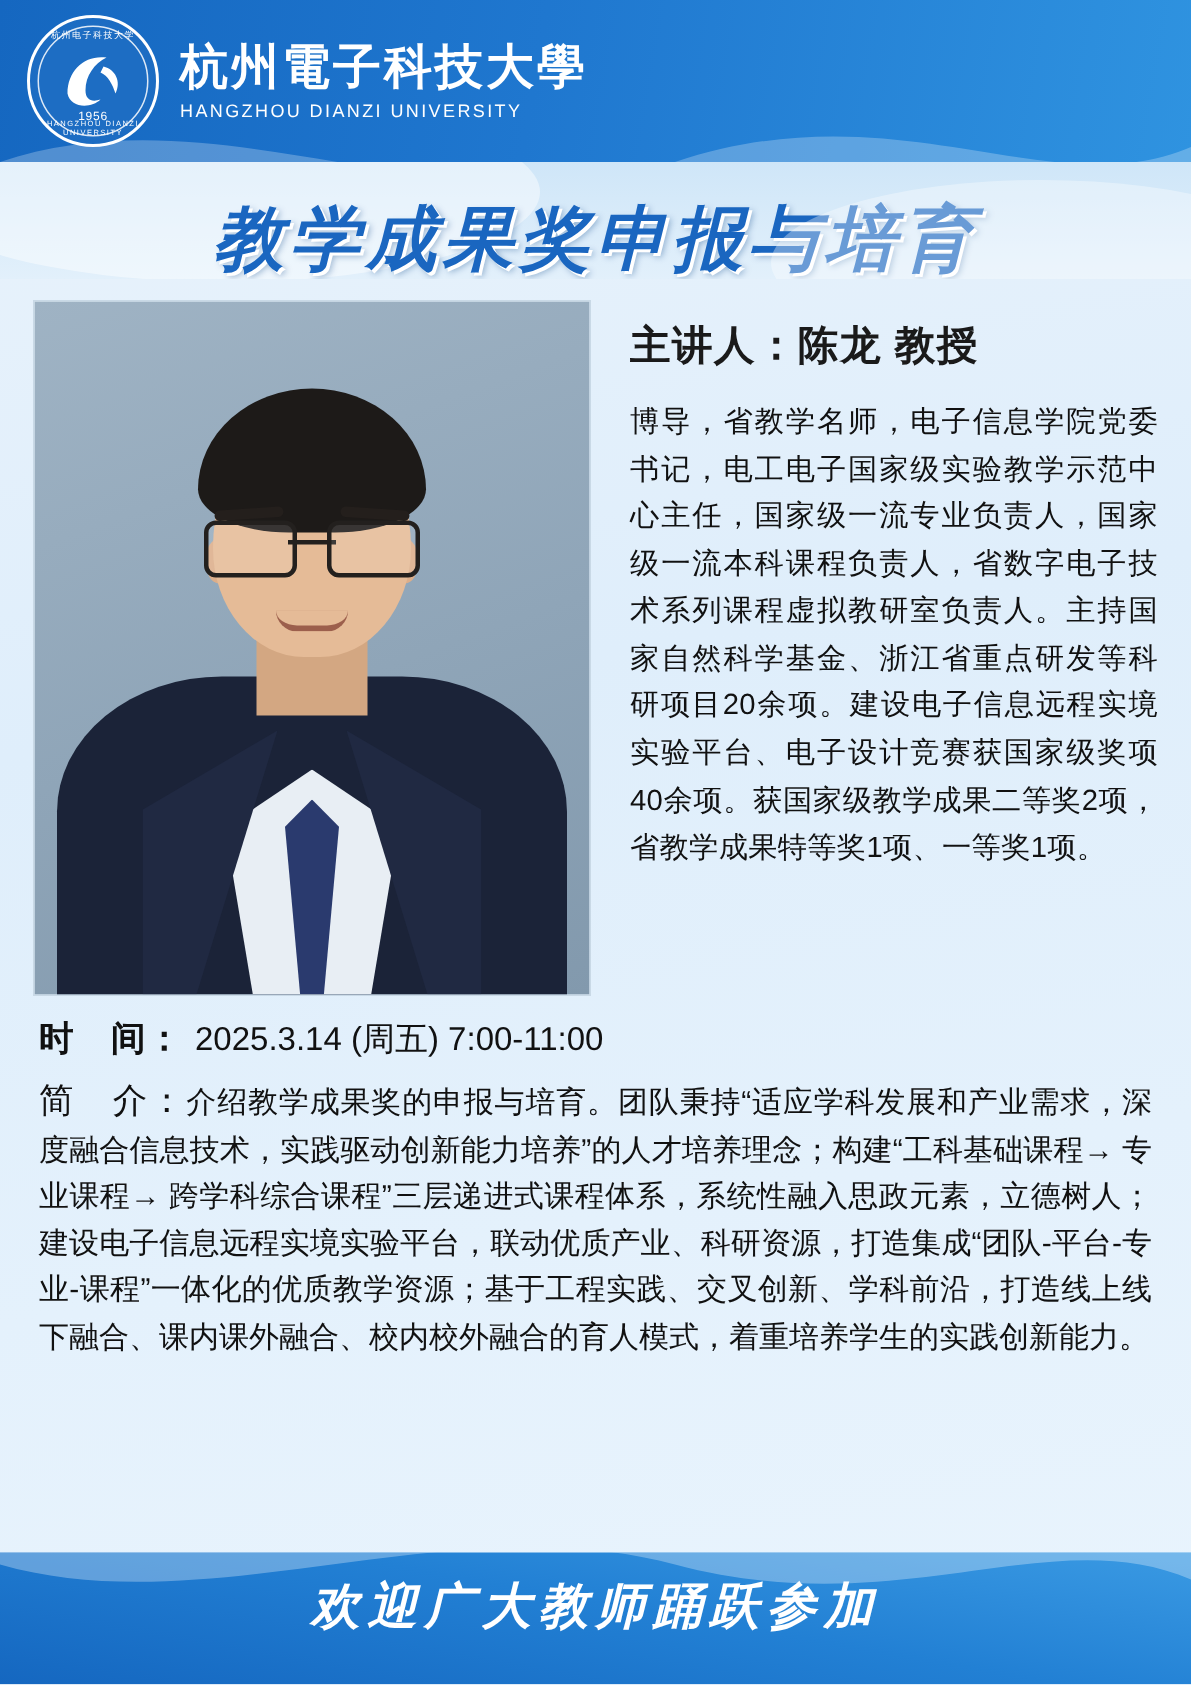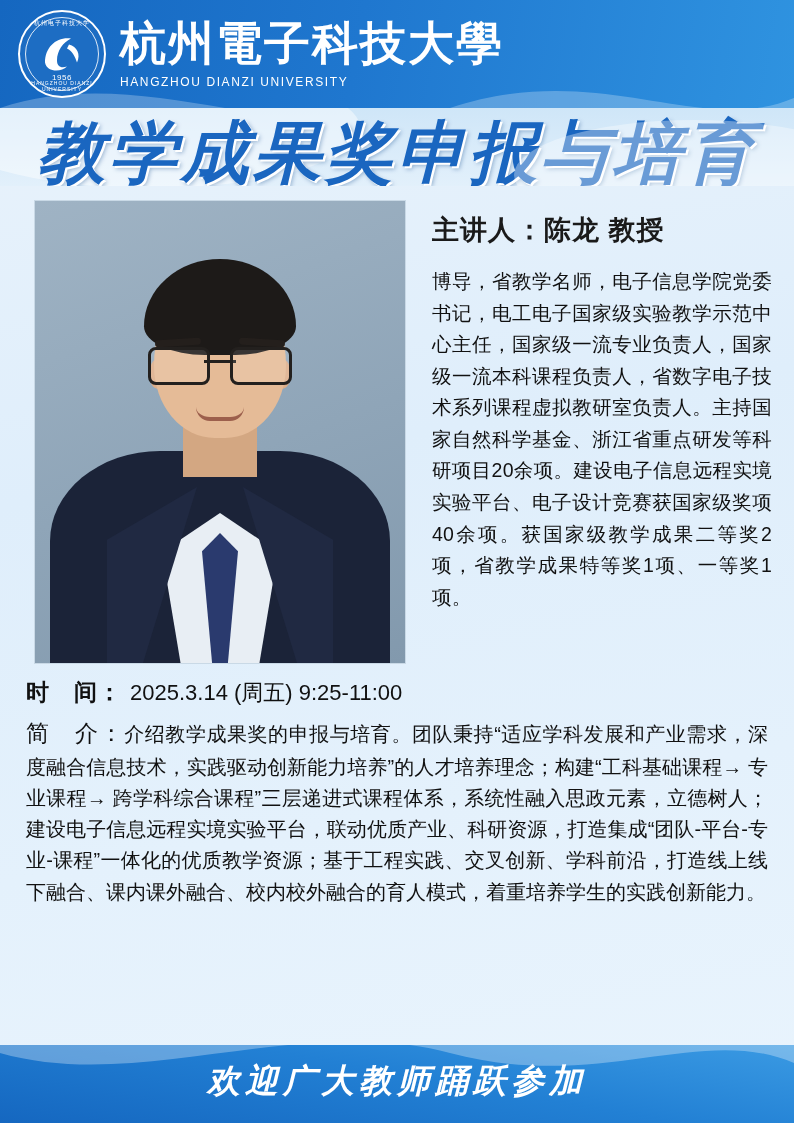--- a/index.html
+++ b/index.html
@@ -87,21 +87,21 @@
   .seal-top-text { top: 7px; }
   .seal-bottom-text { bottom: 4px; font-size: 5px; }
   .uni-names {
     display: flex;
     flex-direction: column;
     justify-content: center;
     color: #ffffff;
   }
   .uni-cn {
     font-family: "Liberation Serif", serif;
-    font-size: 46px;
+    font-size: 32px;
     font-weight: bold;
     letter-spacing: 2px;
     line-height: 1.1;
     white-space: nowrap;
   }
   .uni-en {
     font-size: 12px;
     letter-spacing: 1.6px;
     margin-top: 5px;
     white-space: nowrap;
@@ -139,35 +139,35 @@
     right: -80px;
     top: 12px;
     width: 360px;
     height: 110px;
     background: rgba(255,255,255,.35);
     border-radius: 50%;
   }
   .main-title {
     position: absolute;
     left: 0; right: 0;
-    top: 0;
+    top: 20px;
     text-align: center;
     font-family: "Liberation Serif", serif;
-    font-size: 68px;
+    font-size: 47px;
     font-weight: bold;
     font-style: italic;
     letter-spacing: 4px;
     color: #1a66c0;
     text-shadow: 2px 2px 0 #ffffff, 3px 3px 4px rgba(0,60,130,.35);
     white-space: nowrap;
   }
   
   .speaker {
     display: flex;
-    padding: 14px 22px 0 34px;
+    padding: 14px 22px 0 22px;
     gap: 26px;
   }
   .portrait {
     width: 370px;
     height: 462px;
     flex: 0 0 auto;
     border: 1px solid #c9d9e6;
     background: linear-gradient(160deg, #9fb3c4 0%, #8fa5b8 55%, #8299ad 100%);
     position: relative;
     overflow: hidden;
@@ -360,21 +360,21 @@
     font-size: 23px;
     font-weight: normal;
     letter-spacing: 1px;
   }
   
   .footer {
     position: absolute;
     left: 0;
     right: 0;
     bottom: 0;
-    height: 78px;
+    height: 88px;
     background: linear-gradient(10deg, #1567c0 0%, #2280d4 55%, #3a9ae3 100%);
     overflow: hidden;
   }
   .footer-wave {
     position: absolute;
     left: 0;
     top: -52px;
     width: 100%;
     height: 110px;
     opacity: .3;
@@ -449,21 +449,21 @@
 
     <div class="speaker-text">
       <div class="speaker-name">主讲人：陈龙 教授</div>
       <div class="speaker-bio">博导，省教学名师，电子信息学院党委书记，电工电子国家级实验教学示范中心主任，国家级一流专业负责人，国家级一流本科课程负责人，省数字电子技术系列课程虚拟教研室负责人。主持国家自然科学基金、浙江省重点研发等科研项目20余项。建设电子信息远程实境实验平台、电子设计竞赛获国家级奖项40余项。获国家级教学成果二等奖2项，省教学成果特等奖1项、一等奖1项。</div>
     </div>
   </div>
 
   <div class="info">
     <div class="info-row">
       <div class="info-label">时　间：</div>
-      <div class="info-value">2025.3.14 (周五) 9:25-11:00</div>
+      <div class="info-value">2025.3.14 (周五) 7:00-11:00</div>
     </div>
     <div class="intro-row">
       <div class="intro-body"><span class="lead-label">简　介：</span><span>介绍教学成果奖的申报与培育。团队秉持“适应学科发展和产业需求，深度融合信息技术，实践驱动创新能力培养”的人才培养理念；构建“工科基础课程→ 专业课程→ 跨学科综合课程”三层递进式课程体系，系统性融入思政元素，立德树人；建设电子信息远程实境实验平台，联动优质产业、科研资源，打造集成“团队-平台-专业-课程”一体化的优质教学资源；基于工程实践、交叉创新、学科前沿，打造线上线下融合、课内课外融合、校内校外融合的育人模式，着重培养学生的实践创新能力。</span></div>
     </div>
   </div>
 
   <div class="footer">
     <svg class="footer-wave" viewBox="0 0 794 110" preserveAspectRatio="none">
       <path d="M0,60 C140,100 300,20 450,60 C600,100 700,30 794,70 L794,0 L0,0 Z" fill="#ffffff"></path>
     </svg>

